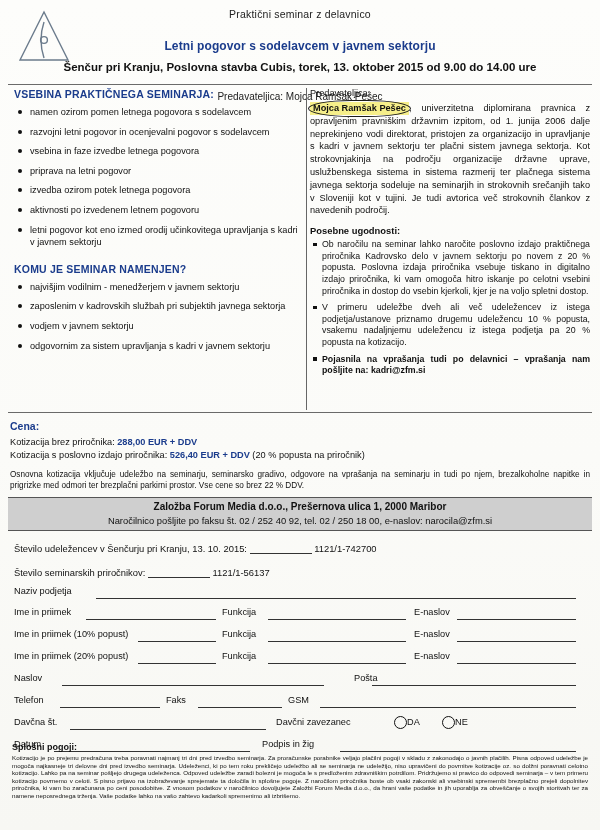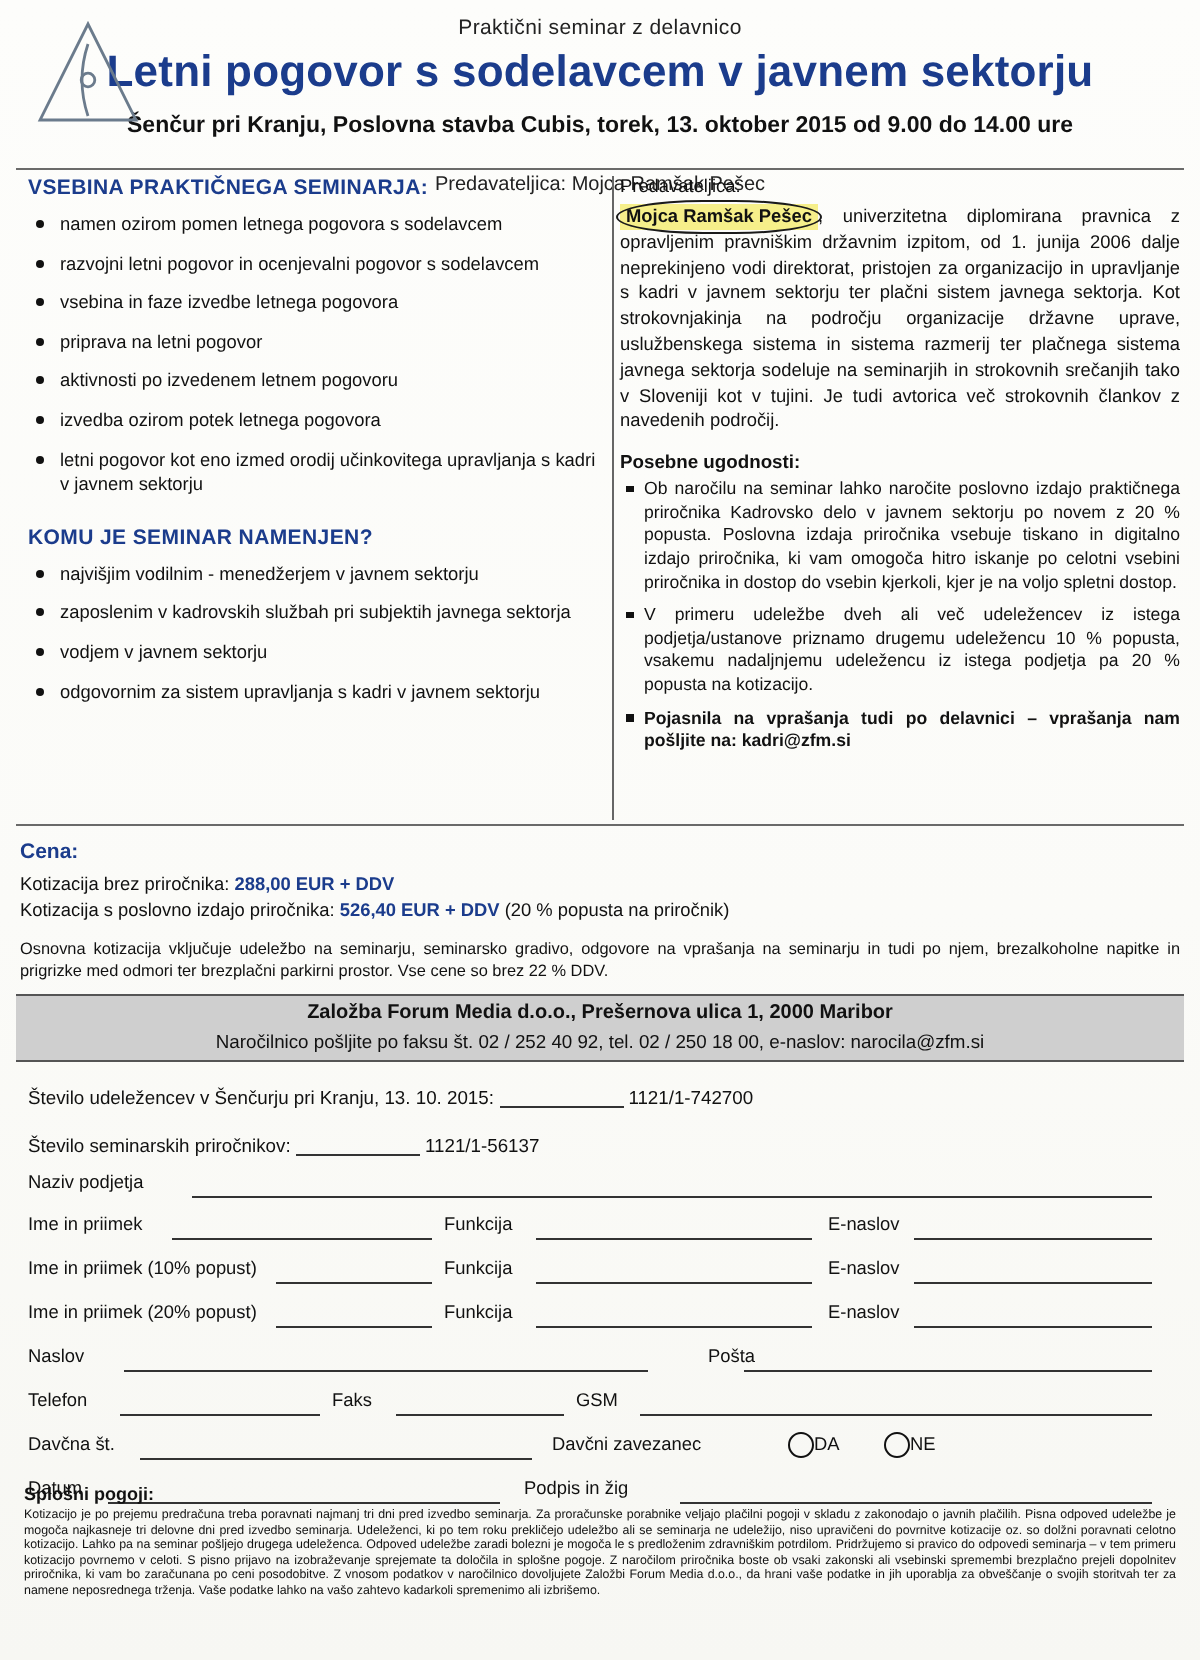--- a/index.html
+++ b/index.html
@@ -18,21 +18,21 @@
   
   .logo{
     position:absolute;left:14px;top:6px;width:60px;height:60px;
   }
   .logo svg{display:block;}
   .hdr{
     text-align:center;padding-top:8px;
   }
   .hdr .pre{font-size:10.5px;color:#222;letter-spacing:.2px;}
   .hdr .title{
-    font-size:22px;font-weight:bold;color:#1b3c8c;margin-top:3px;letter-spacing:.1px;text-align:center;
+    font-size:12px;font-weight:bold;color:#1b3c8c;margin-top:19px;letter-spacing:.1px;text-align:center;
   }
   .hdr .place{
     font-size:11.5px;font-weight:bold;color:#111;margin-top:8px;
   }
   .hdr .lect{font-size:10px;color:#222;margin-top:18px;}
   .rule{
     position:absolute;left:8px;right:8px;height:1px;background:#3a3a3a;opacity:.75;
   }
   
   .cols{position:absolute;left:10px;top:88px;width:580px;}
@@ -133,22 +133,22 @@
   <div class="cols">
     <div class="vsep"></div>
 
     <div class="colL">
       <h2 class="sec">VSEBINA PRAKTIČNEGA SEMINARJA:</h2>
       <ul class="b">
         <li>namen ozirom pomen letnega pogovora s sodelavcem</li>
         <li>razvojni letni pogovor in ocenjevalni pogovor s sodelavcem</li>
         <li>vsebina in faze izvedbe letnega pogovora</li>
         <li>priprava na letni pogovor</li>
+        <li>izvedba ozirom potek  letnega pogovora</li>
         <li>aktivnosti po izvedenem letnem pogovoru</li>
-        <li>izvedba ozirom potek  letnega pogovora</li>
         <li>letni pogovor kot eno izmed orodij učinkovitega upravljanja s kadri v javnem sektorju</li>
       </ul>
       <h2 class="sec2">KOMU JE SEMINAR NAMENJEN?</h2>
       <ul class="b">
         <li>najvišjim vodilnim - menedžerjem v javnem sektorju</li>
         <li>zaposlenim v kadrovskih službah pri subjektih javnega sektorja</li>
         <li>vodjem v javnem sektorju</li>
         <li>odgovornim za sistem upravljanja s kadri v javnem sektorju</li>
       </ul>
     </div>

